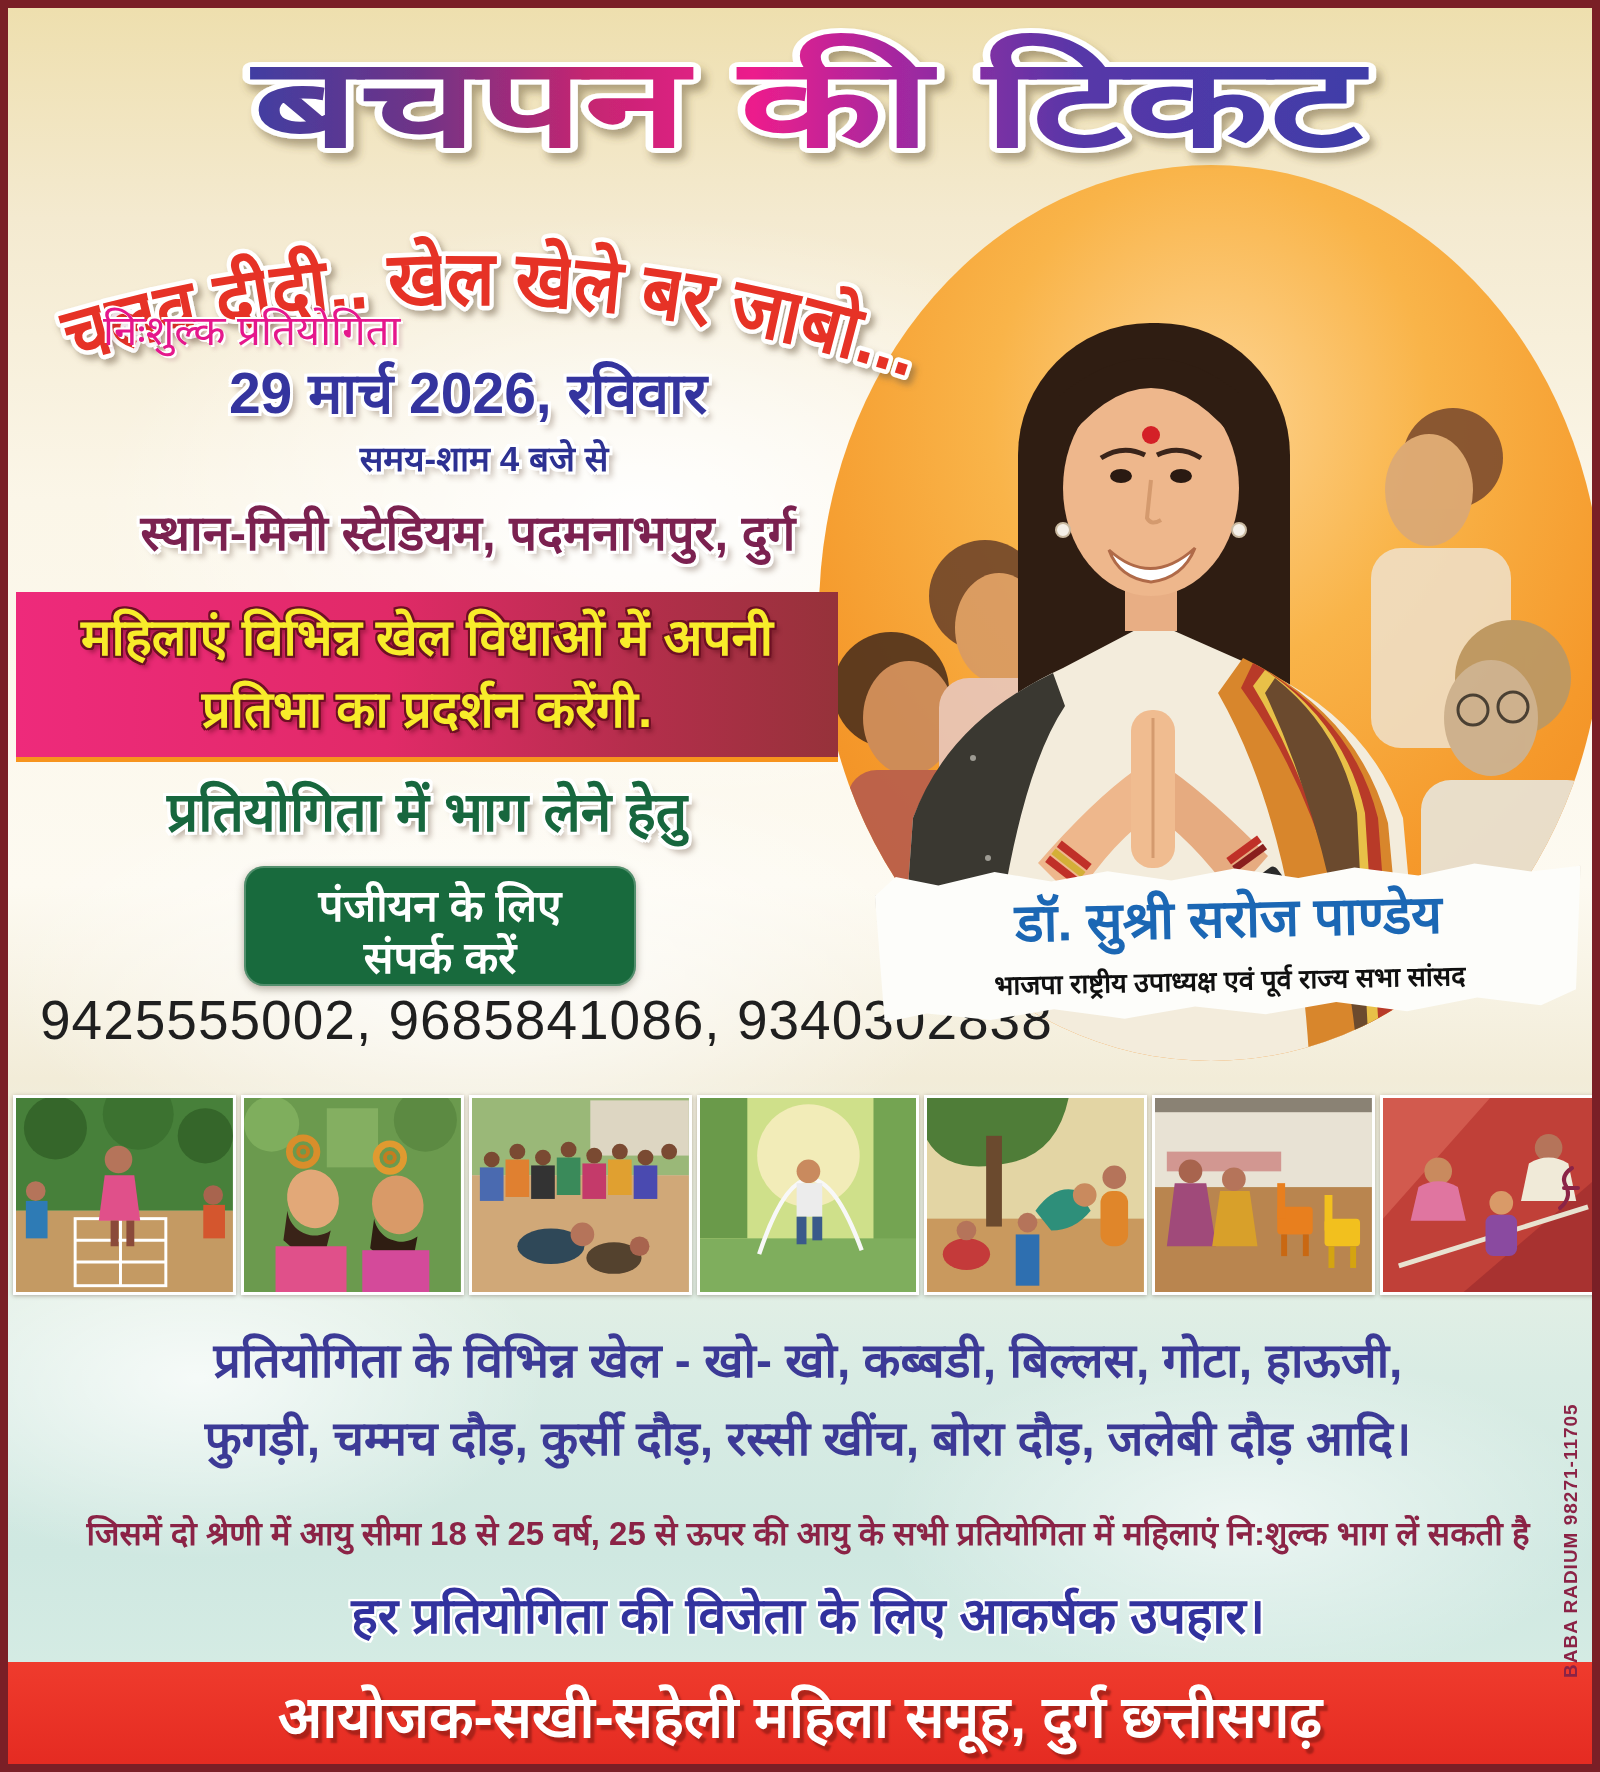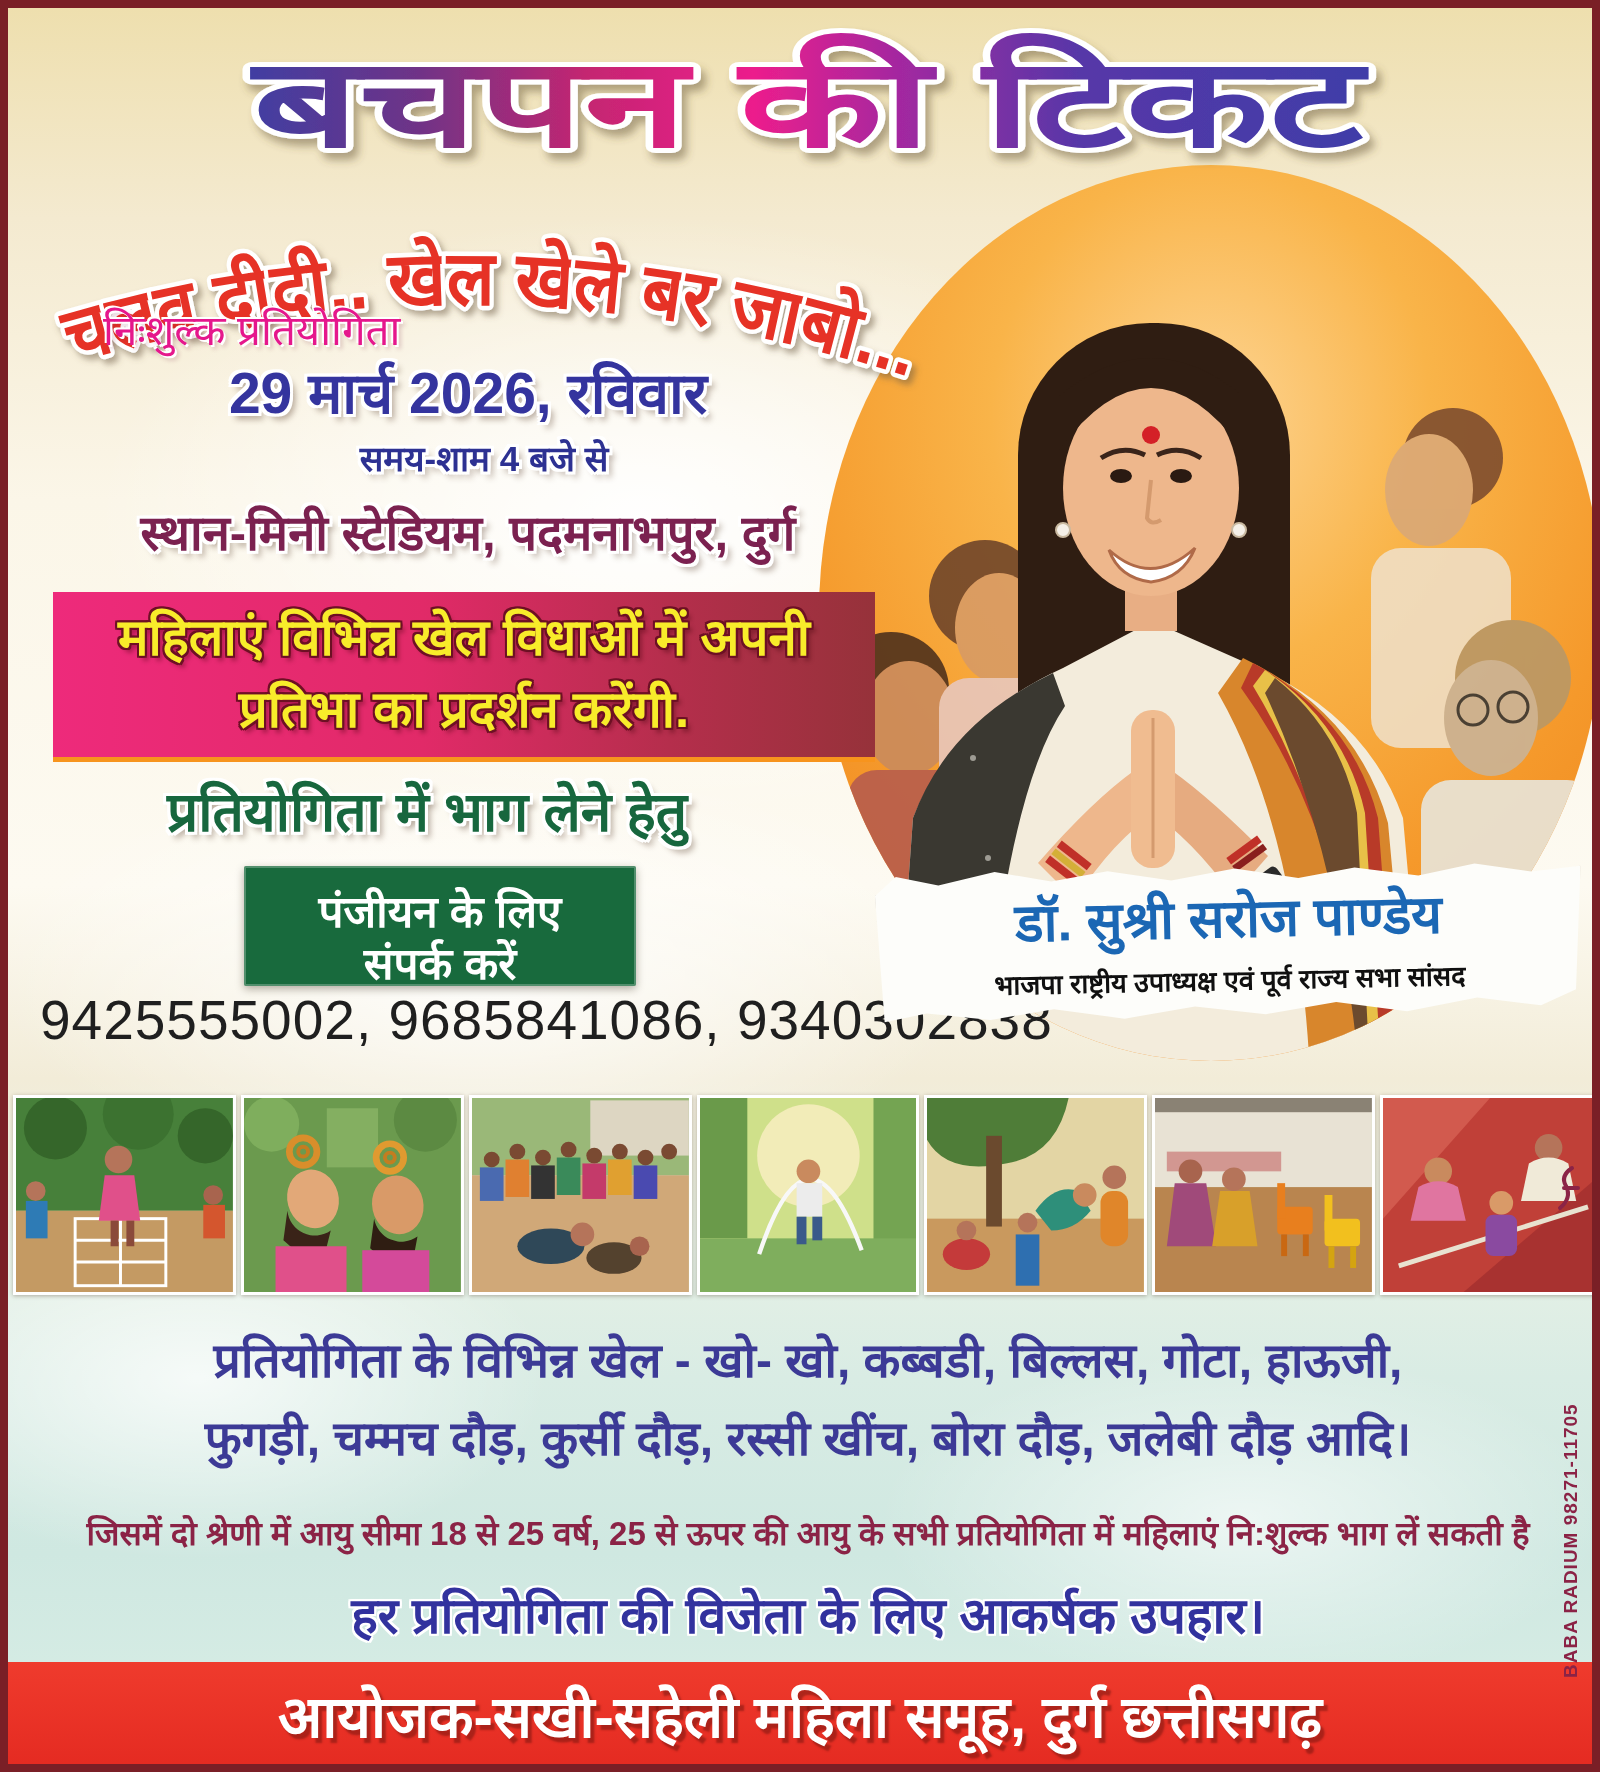--- a/index.html
+++ b/index.html
@@ -33,27 +33,27 @@
   .subtitle-svg{left:10px; top:162px; width:950px; height:240px; z-index:6;}
 
   .free-tag{left:95px; top:292px; font-size:42px; font-weight:normal; color:#e5178c; z-index:6;
             text-shadow:2px 2px 0 #fff, -2px -2px 0 #fff, 4px 4px 4px rgba(120,30,60,.25);}
   .date-line{left:20px;  top:344px; width:880px; font-size:57px; font-weight:bold; color:#34349e; z-index:6;}
   .time-line{left:36px;  top:426px; width:880px; font-size:35px; font-weight:bold; color:#2d3192; z-index:6;}
   .venue-line{left:10px; top:490px; width:900px; font-size:49px; font-weight:bold; color:#7b2150; z-index:6;}
 
   .pink-banner{left:8px; top:584px; width:822px; height:170px; z-index:5;
     background:linear-gradient(90deg,#ee2a7b 0%,#e12a68 45%,#b52e4c 75%,#96323a 100%);
-    border-bottom:5px solid #f7941d; text-align:center; padding-top:10px; box-sizing:border-box;margin-left:37px;}
+    border-bottom:5px solid #f7941d; text-align:center; padding-top:10px; box-sizing:border-box;}
   .pink-banner .bl{font-size:51px; font-weight:bold; color:#f8ec2a; line-height:1.42; white-space:nowrap;}
 
   .participate{left:8px; top:764px; width:822px; font-size:55px; font-weight:bold; color:#17673e; z-index:6;}
 
   .register-box{left:236px; top:858px; width:392px; height:120px; z-index:6;
-    background:#186a3d; border-radius:2px; text-align:center; padding-top:20px; box-sizing:border-box;
+    background:#186a3d; border-radius:20px; text-align:center; padding-top:14px; box-sizing:border-box;
     box-shadow:0 3px 8px rgba(40,30,10,.35), inset 0 0 0 2px rgba(255,255,255,.25);}
   .register-box .rl{font-size:44px; font-weight:bold; color:#fff; line-height:1.18; white-space:nowrap;}
 
   .phone-row{left:16px; top:948px; width:840px; height:128px; display:flex; align-items:center; gap:16px; z-index:6;}
   .phone-row .nums{font-size:55px; font-weight:normal; color:#1f1f1f; white-space:nowrap; letter-spacing:1px;}
 
   .circle-wrap{left:805px; top:150px; width:795px; height:937px; z-index:2;}
 
   .nameplate{left:868px; top:856px; width:706px; height:154px; z-index:7;
     background:#fdfdfa; transform:rotate(-1.2deg);

